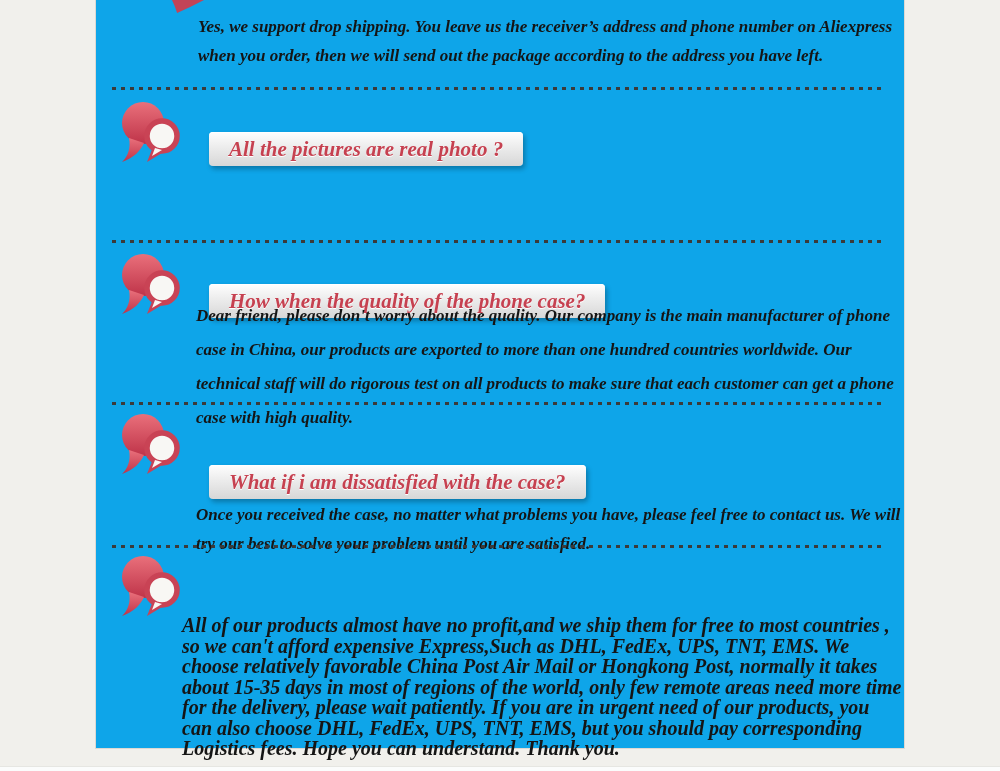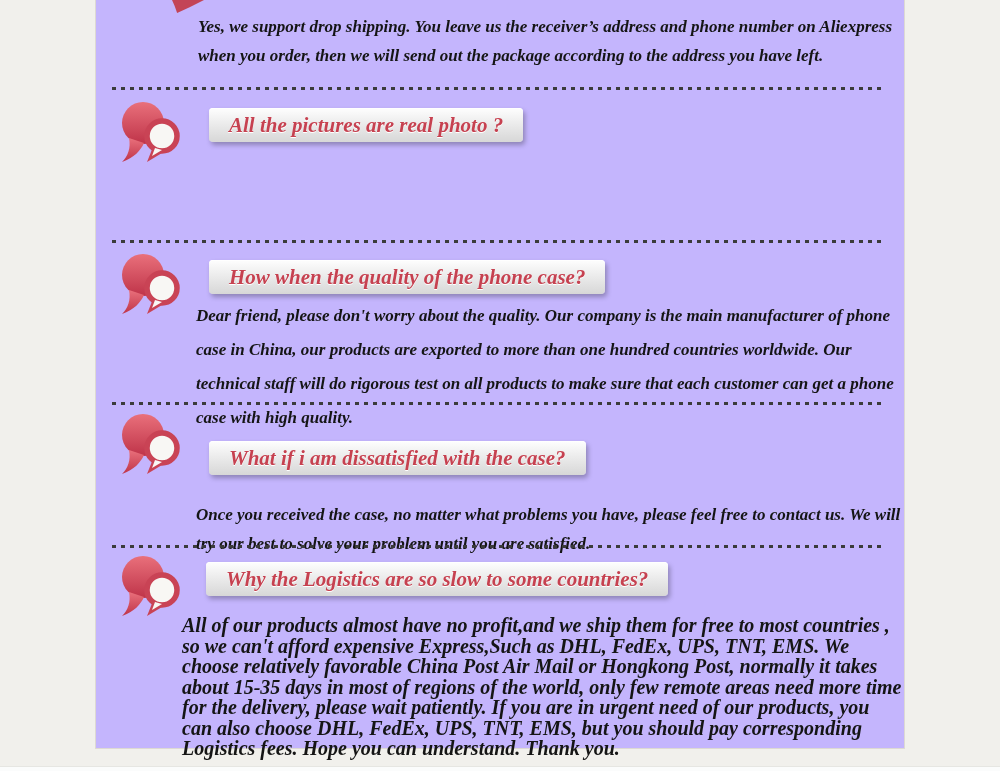--- a/index.html
+++ b/index.html
@@ -3,21 +3,21 @@
 <meta charset="utf-8">
 <style>
   html,body { margin:0; padding:0; }
   body {
     width:1000px; height:771px; position:relative; overflow:hidden;
     background:#f1f0ec;
     font-family:"Liberation Serif", serif;
   }
   .panel {
     position:absolute; left:95px; top:0; width:808px; height:748px;
-    background:#c4b5fd;
+    background:#0ea5e9;
     border-left:1px solid #ddd9d3; border-right:1px solid #ddd9d3; border-bottom:1px solid #ddd9d3;
   }
   .top-tail {
     position:absolute; left:76px; top:0; width:32px; height:13px;
     background:#c34457;
     clip-path:polygon(0 0, 100% 0, 55% 55%, 16% 100%, 8% 45%);
   }
   .body {
     position:absolute; margin:0;
     font-style:italic; font-weight:bold; color:#151515;
@@ -34,20 +34,21 @@
     background-size:9px 3px; background-repeat:repeat-x;
   }
   .d1 { top:87px; } .d2 { top:240px; } .d3 { top:402px; } .d4 { top:545px; }
   .qa-icon { position:absolute; left:20px; width:76px; height:64px; }
   .i2 { top:100px; } .i3 { top:252px; } .i4 { top:412px; } .i5 { top:554px; }
   .banner {
     position:absolute; height:34px; border-radius:4px;
     background:linear-gradient(#fefefe,#ececec 45%,#d7d7d7);
     box-shadow:2px 3px 5px rgba(0,0,0,0.28), inset 0 1px 0 #ffffff;
     padding:0 20px;
+    margin-top:24px;
   }
   .banner::after {
     content:""; position:absolute; left:14px; bottom:-6px; width:12px; height:12px;
     background:#dedede; transform:rotate(45deg); z-index:-1;
     border-right:1px solid #bdbdbd; border-bottom:1px solid #bdbdbd;
     box-shadow:2px 2px 3px rgba(0,0,0,0.2);
   }
   .b2 { left:113px; top:108px; } .b3 { left:113px; top:260px; }
   .b4 { left:113px; top:441px; } .b5 { left:110px; top:562px; }
   .banner h2 {
@@ -122,20 +123,17 @@
 
   <div class="divider d4"></div>
 
   <svg class="qa-icon i5" viewBox="0 0 74 64">
     <circle cx="26" cy="23" r="21" fill="url(#bubbleGrad)"></circle>
     <path d="M12 38 C 14 48, 11 56, 5 62 C 17 58, 24 50, 27 43 Z" fill="url(#bubbleGrad)"></path>
     <circle cx="45" cy="36" r="15" fill="#f8f7f4" stroke="#c94355" stroke-width="5.5"></circle>
     <path d="M36 47 L30 62 L50 50 Z" fill="#c94355"></path>
     <path d="M38 48 L35 56 L45 50 Z" fill="#f8f7f4"></path>
   </svg>
-  <div class="banner b5">
-    <h2>Why the Logistics are so slow to some countries?</h2>
-  </div>
   <p class="body ans-3">All of our products almost have no profit,and we ship them for free to most countries , so we can't afford expensive Express,Such as DHL, FedEx, UPS, TNT, EMS. We choose relatively favorable China Post Air Mail or Hongkong Post, normally it takes about 15-35 days in most of regions of the world, only few remote areas need more time for the delivery, please wait patiently. If you are in urgent need of our products, you can also choose DHL, FedEx, UPS, TNT, EMS, but you should pay corresponding Logistics fees. Hope you can understand. Thank you.</p>
 
 </div>
 
 <div class="bottom-strip"></div>
 
 </body></html>

